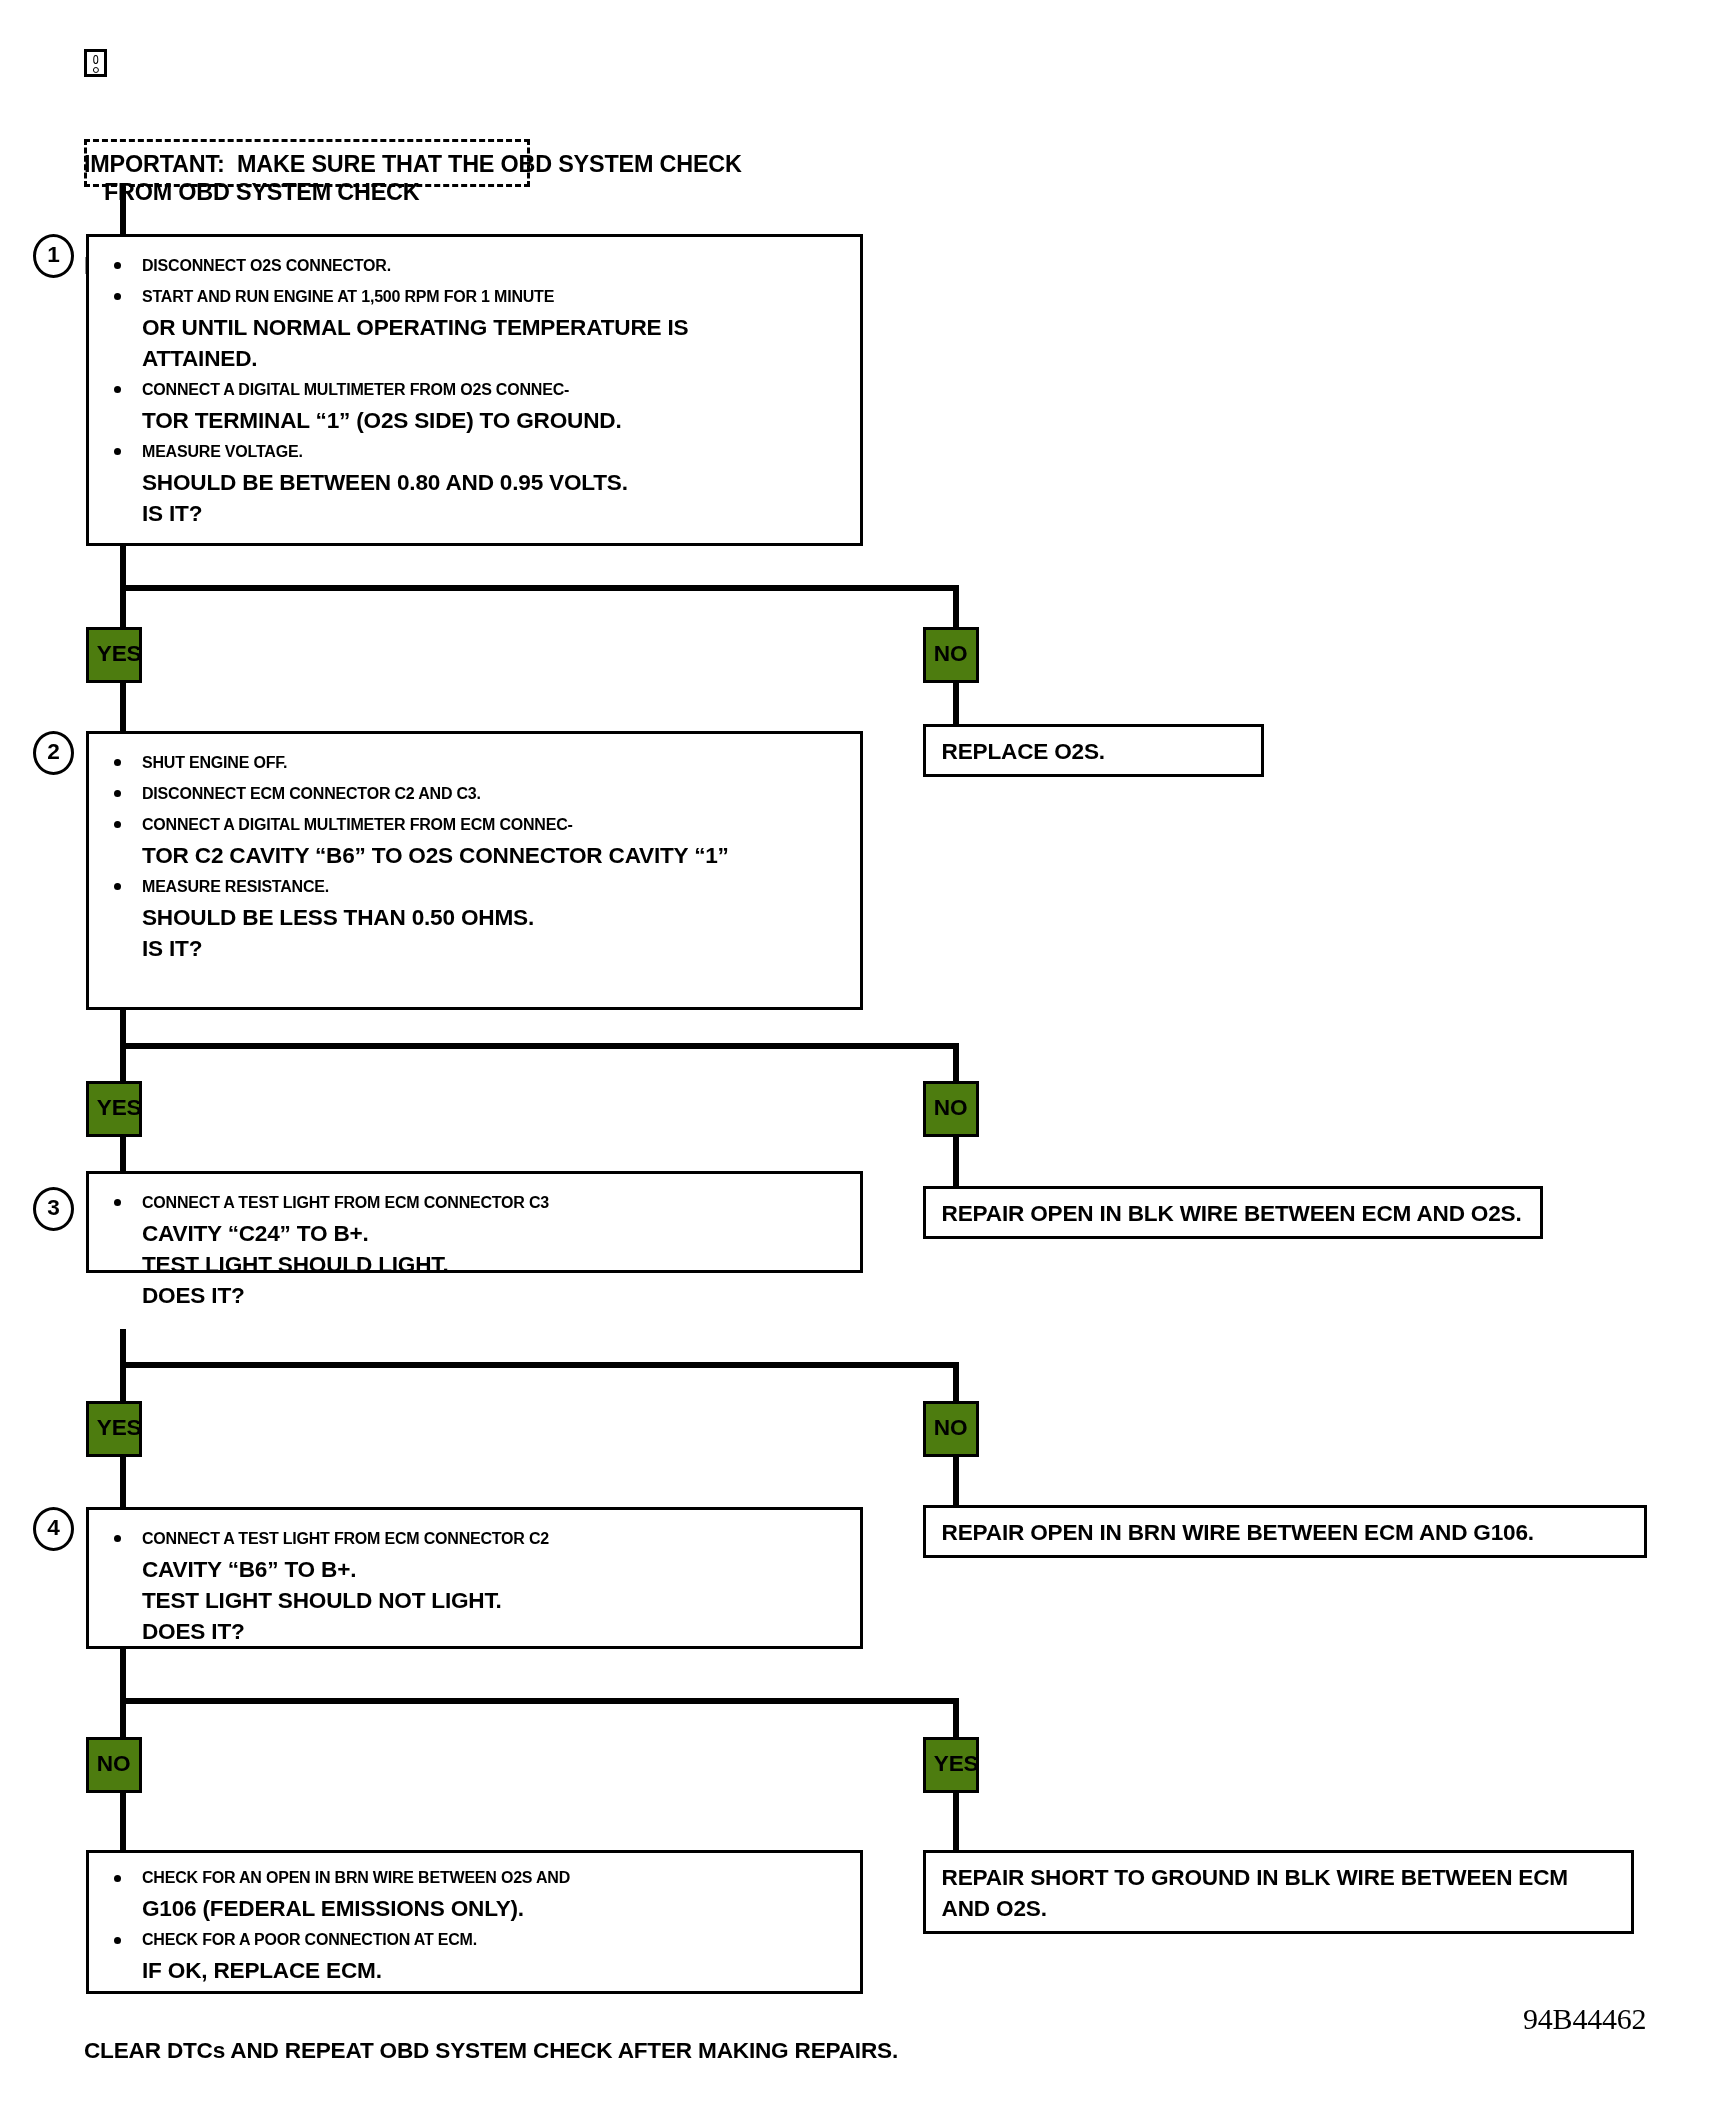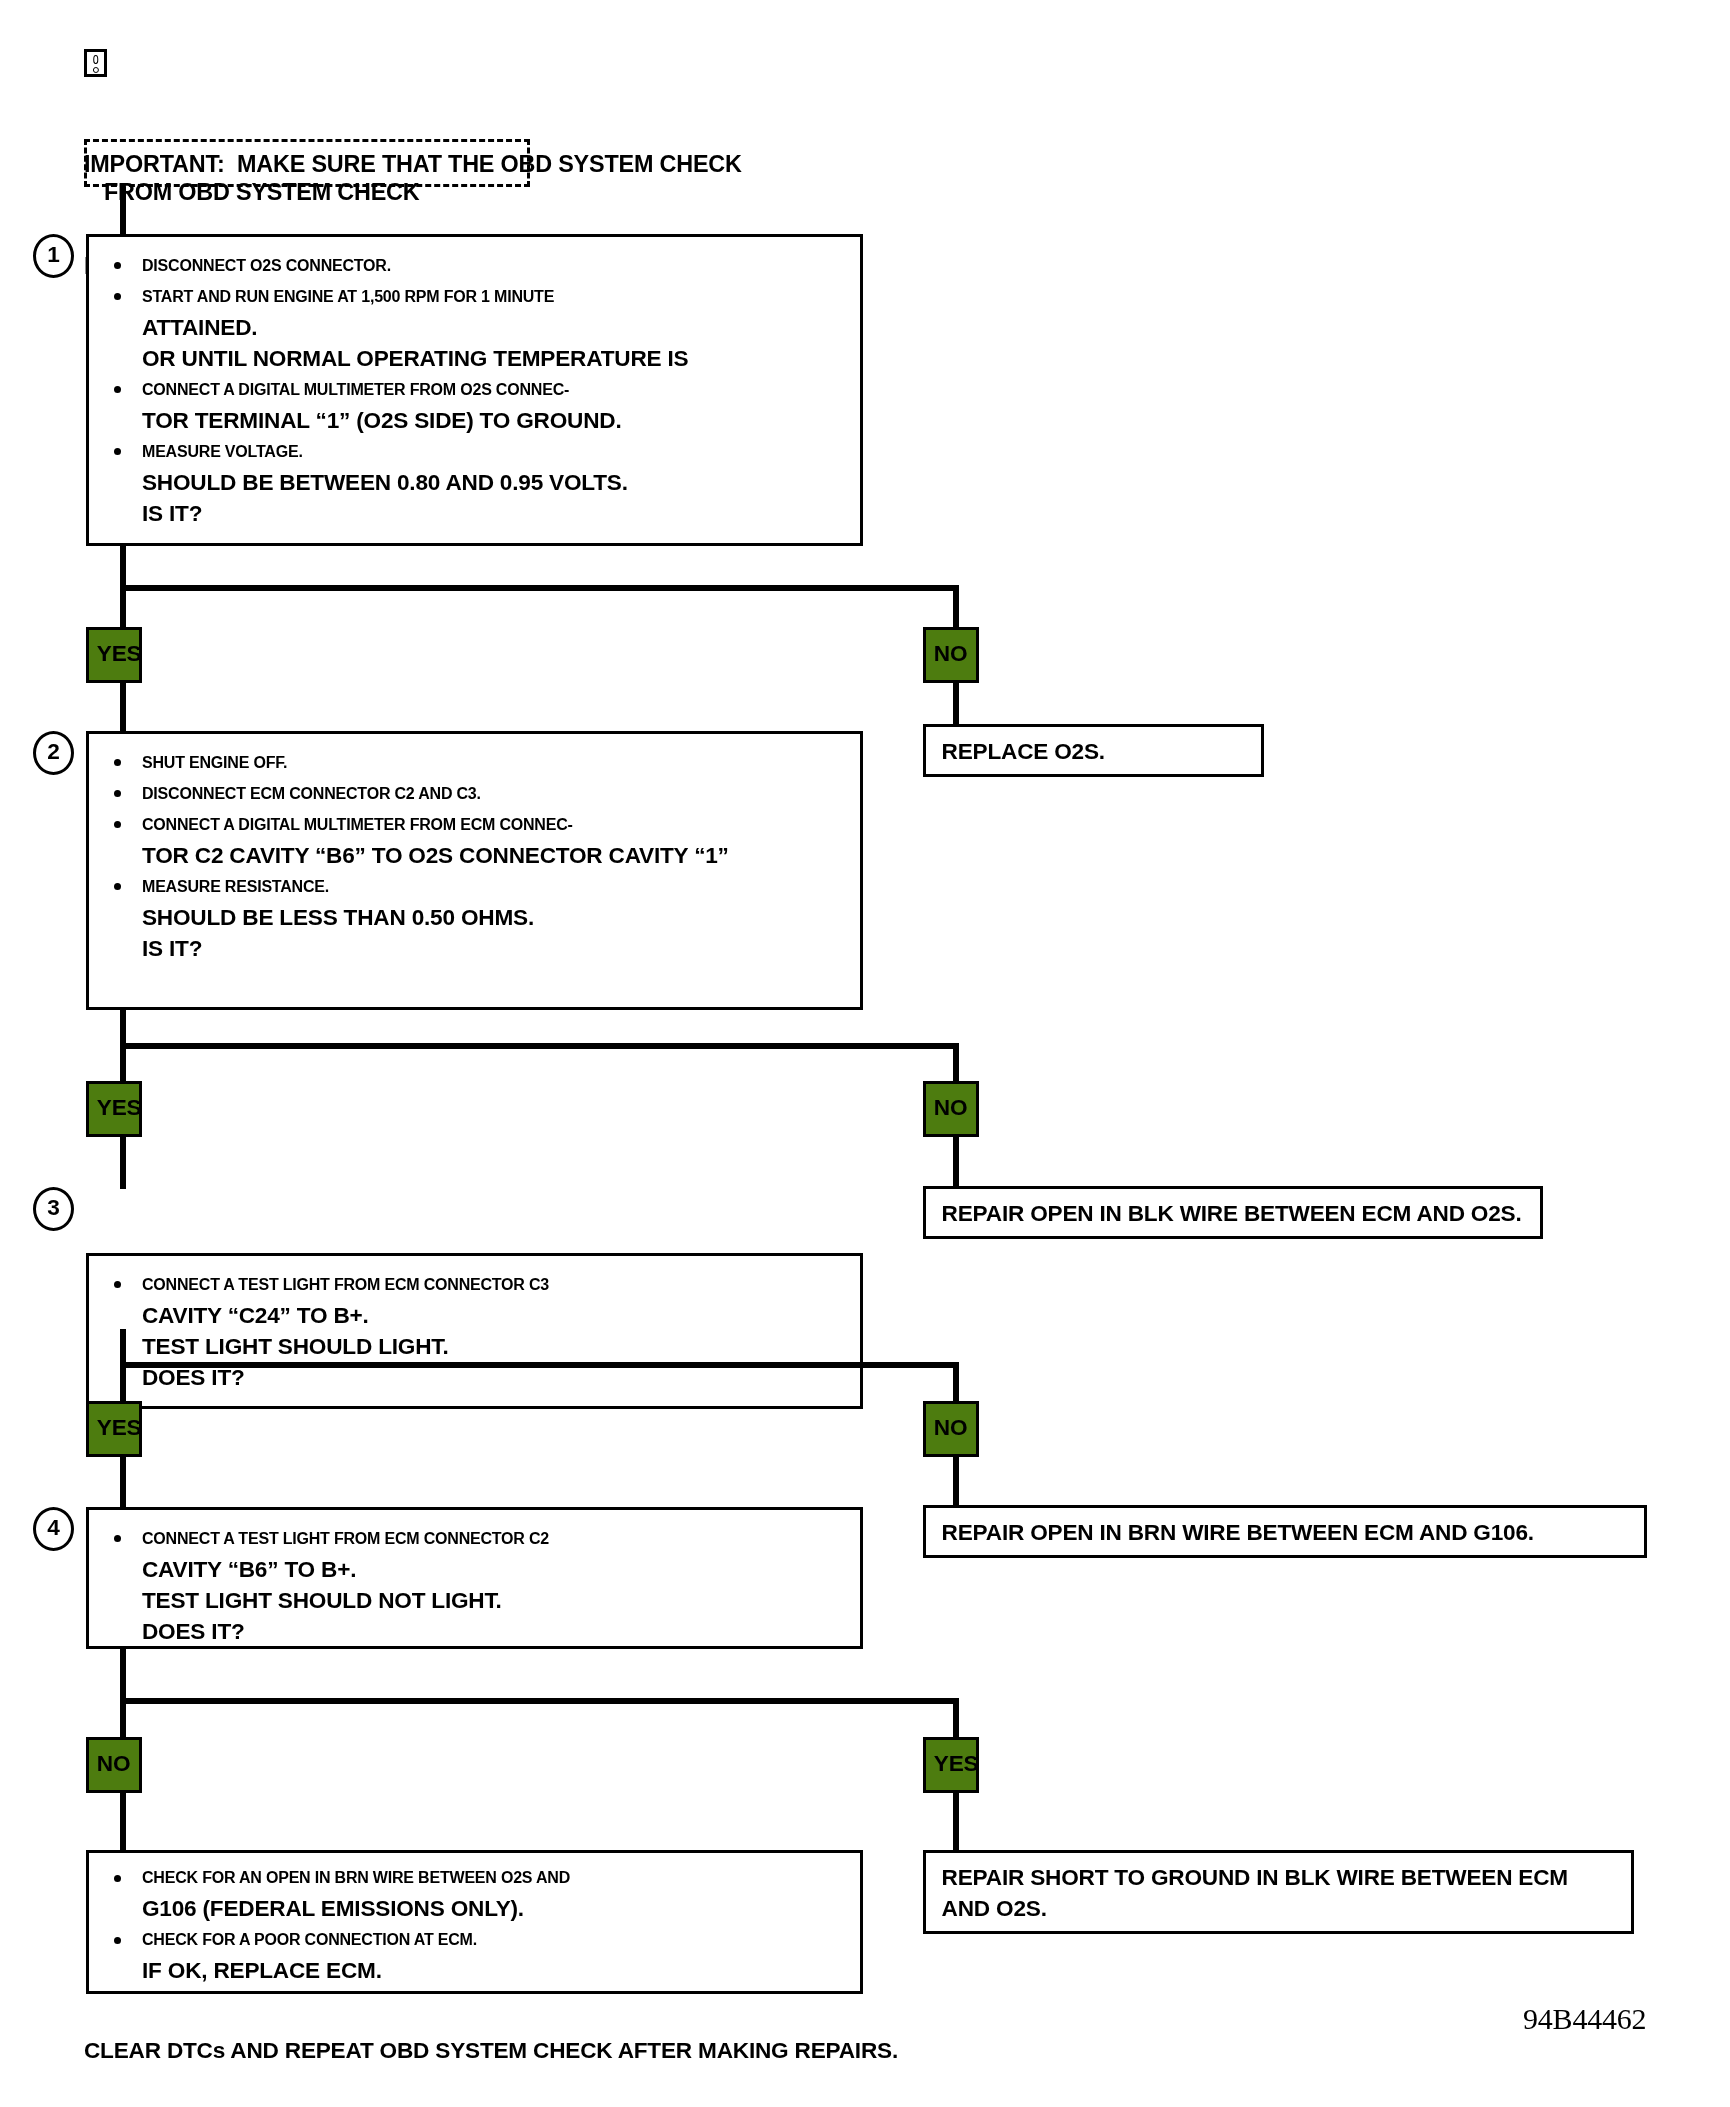--- a/index.html
+++ b/index.html
@@ -201,22 +201,22 @@
     <span class="txt entry-label">FROM OBD SYSTEM CHECK</span>
   </div>
 
   <div class="abs vline" style="left:120px; top:187px; width:5.5px; height:51px;"></div>
 
   <div class="abs step-num txt" style="left:33px; top:234px;">1</div>
   <div class="abs step-box" style="left:86px; top:234px; width:777px; height:312px;">
     <div class="step-body">
       <div class="bullet-line txt"><span class="dot"></span><span>DISCONNECT O2S CONNECTOR.</span></div>
       <div class="bullet-line txt"><span class="dot"></span><span>START AND RUN ENGINE AT 1,500 RPM FOR 1 MINUTE</span></div>
+      <div class="cont-line txt">OR UNTIL NORMAL OPERATING TEMPERATURE IS</div>
       <div class="cont-line txt">ATTAINED.</div>
-      <div class="cont-line txt">OR UNTIL NORMAL OPERATING TEMPERATURE IS</div>
       <div class="bullet-line txt"><span class="dot"></span><span>CONNECT A DIGITAL MULTIMETER FROM O2S CONNEC-</span></div>
       <div class="cont-line txt">TOR TERMINAL “1” (O2S SIDE) TO GROUND.</div>
       <div class="bullet-line txt"><span class="dot"></span><span>MEASURE VOLTAGE.</span></div>
       <div class="cont-line txt">SHOULD BE BETWEEN 0.80 AND 0.95 VOLTS.</div>
       <div class="cont-line txt">IS IT?</div>
     </div>
   </div>
 
   <div class="abs vline" style="left:120px; top:545px; height:45px;"></div>
   <div class="abs hline" style="left:120px; top:585px; width:838px;"></div>
@@ -255,21 +255,21 @@
   <div class="abs vline" style="left:120px; top:1136px; height:53px;"></div>
   <div class="abs vline" style="left:953px; top:1136px; height:53px;"></div>
 
   <div class="abs result-box" style="left:923px; top:1186px; width:620px; height:53px;">
     <div class="result-body">
       <div class="result-line txt">REPAIR OPEN IN BLK WIRE BETWEEN ECM AND O2S.</div>
     </div>
   </div>
 
   <div class="abs step-num txt" style="left:33px; top:1187px;">3</div>
-  <div class="abs step-box" style="left:86px; top:1253px; width:777px; height:156px;">
+  <div class="abs step-box" style="left:86px; top:1171px; width:777px; height:102px;">
     <div class="step-body">
       <div class="bullet-line txt"><span class="dot"></span><span>CONNECT A TEST LIGHT FROM ECM CONNECTOR C3</span></div>
       <div class="cont-line txt">CAVITY “C24” TO B+.</div>
       <div class="cont-line txt">TEST LIGHT SHOULD LIGHT.</div>
       <div class="cont-line txt">DOES IT?</div>
     </div>
   </div>
 
   <div class="abs vline" style="left:120px; top:1329px; height:39px;"></div>
   <div class="abs hline" style="left:120px; top:1362px; width:838px;"></div>

